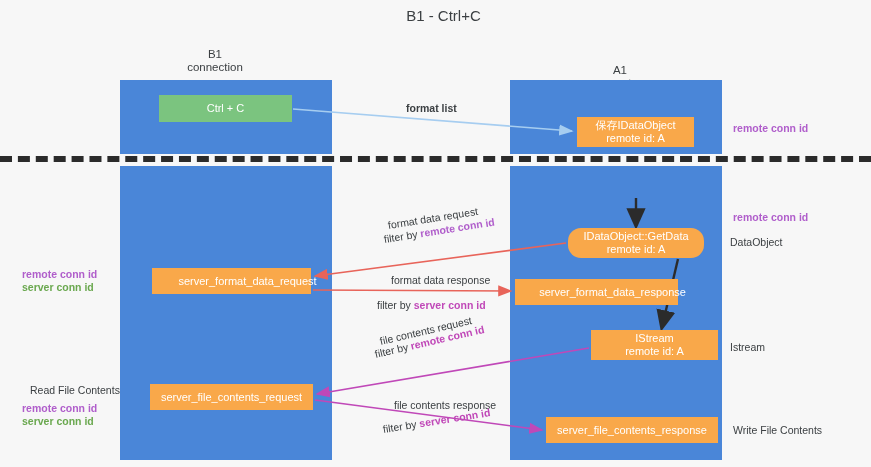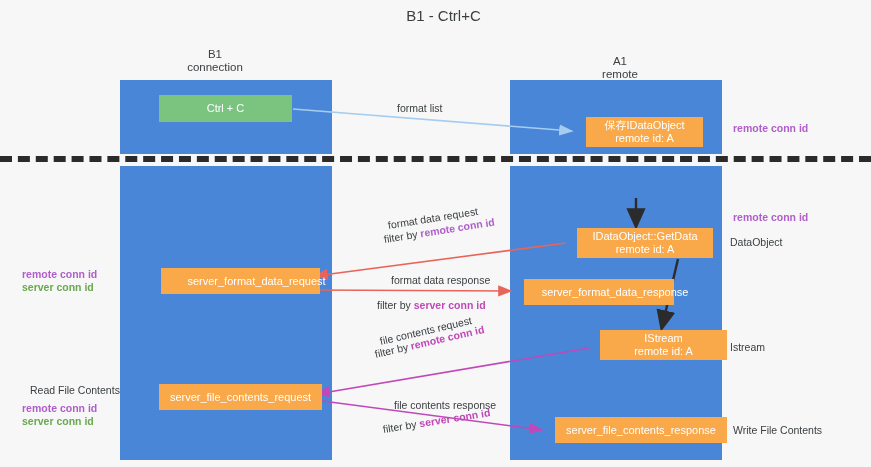--- a/index.html
+++ b/index.html
@@ -17,21 +17,21 @@
   #title{
     left:8px;top:6px;width:871px;text-align:center;
     font-size:15px;color:#3c4043;line-height:19px;
   }
 
   
   .col-head{
     font-size:11.5px;color:#3c4043;text-align:center;line-height:13px;
   }
   #head-b1{left:155px;top:48px;width:120px;}
-  #head-a1{left:560px;top:55px;width:120px;}
+  #head-a1{left:560px;top:64px;width:120px;}
 
   
   .lane{background:#4a86d8;}
   #lane-b1-top{left:120px;top:80px;width:212px;height:74px;}
   #lane-a1-top{left:510px;top:80px;width:212px;height:74px;}
   #lane-b1-bot{left:120px;top:166px;width:212px;height:294px;}
   #lane-a1-bot{left:510px;top:166px;width:212px;height:294px;}
 
   
   #divider{
@@ -44,29 +44,29 @@
 
   
   .node{
     position:absolute;
     display:flex;flex-direction:column;
     align-items:center;justify-content:center;
     color:#ffffff;font-size:11px;line-height:13px;
     text-align:center;box-sizing:border-box;padding:2px 4px;
   }
   .green{background:#7bc47f;}
-  .orange{background:#f9a84a;margin-left:9px;}
+  .orange{background:#f9a84a;}
   .node .l2{font-weight:normal;}
 
   #n-ctrlc{left:159px;top:95px;width:133px;height:27px;}
   #n-saveido{left:577px;top:117px;width:117px;height:30px;}
   #n-ctrlv{left:578px;top:171px;width:116px;height:26px;}
-  #n-getdata{left:568px;top:228px;width:136px;height:30px;}
+  #n-getdata{left:568px;top:228px;width:136px;height:30px;border-radius:13px;}
   #n-sfdreq{left:152px;top:268px;width:159px;height:26px;padding-left:36px;}
-  #n-sfdres{left:515px;top:279px;width:150px;height:26px;padding-left:36px;}
+  #n-sfdres{left:515px;top:279px;width:163px;height:26px;padding-left:36px;}
   #n-istream{left:591px;top:330px;width:127px;height:30px;}
   #n-sfcreq{left:150px;top:384px;width:163px;height:26px;}
   #n-sfcres{left:546px;top:417px;width:172px;height:26px;}
 
   
   .lbl{position:absolute;font-size:10.5px;color:#3c4043;white-space:nowrap;line-height:13px;}
   .lbl.purple{color:#b05ecb;font-weight:bold;}
   .lbl.green-t{color:#6aa84f;font-weight:bold;}
   .lbl .purple{color:#b05ecb;font-weight:bold;}
   .lbl .magenta{color:#c048b8;font-weight:bold;}
@@ -82,21 +82,21 @@
   #t-writefc{left:733px;top:424px;}
 
   
   #t-left1a{left:22px;top:268px;}
   #t-left1b{left:22px;top:281px;}
   #t-readfc{left:30px;top:384px;}
   #t-left2a{left:22px;top:402px;}
   #t-left2b{left:22px;top:415px;}
 
   
-  #t-formatlist{left:397px;top:102px;}
+  #t-formatlist{left:406px;top:102px;font-weight:bold;}
   #t-fdreq1{left:388px;top:219px;}
   #t-fdreq2{left:384px;top:233px;}
   #t-fdres1{left:391px;top:274px;}
   #t-fdres2{left:377px;top:299px;}
   #t-fcreq1{left:380px;top:335px;}
   #t-fcreq2{left:375px;top:348px;}
   #t-fcres1{left:394px;top:399px;}
   #t-fcres2{left:383px;top:423px;}
 </style>
 </head>

